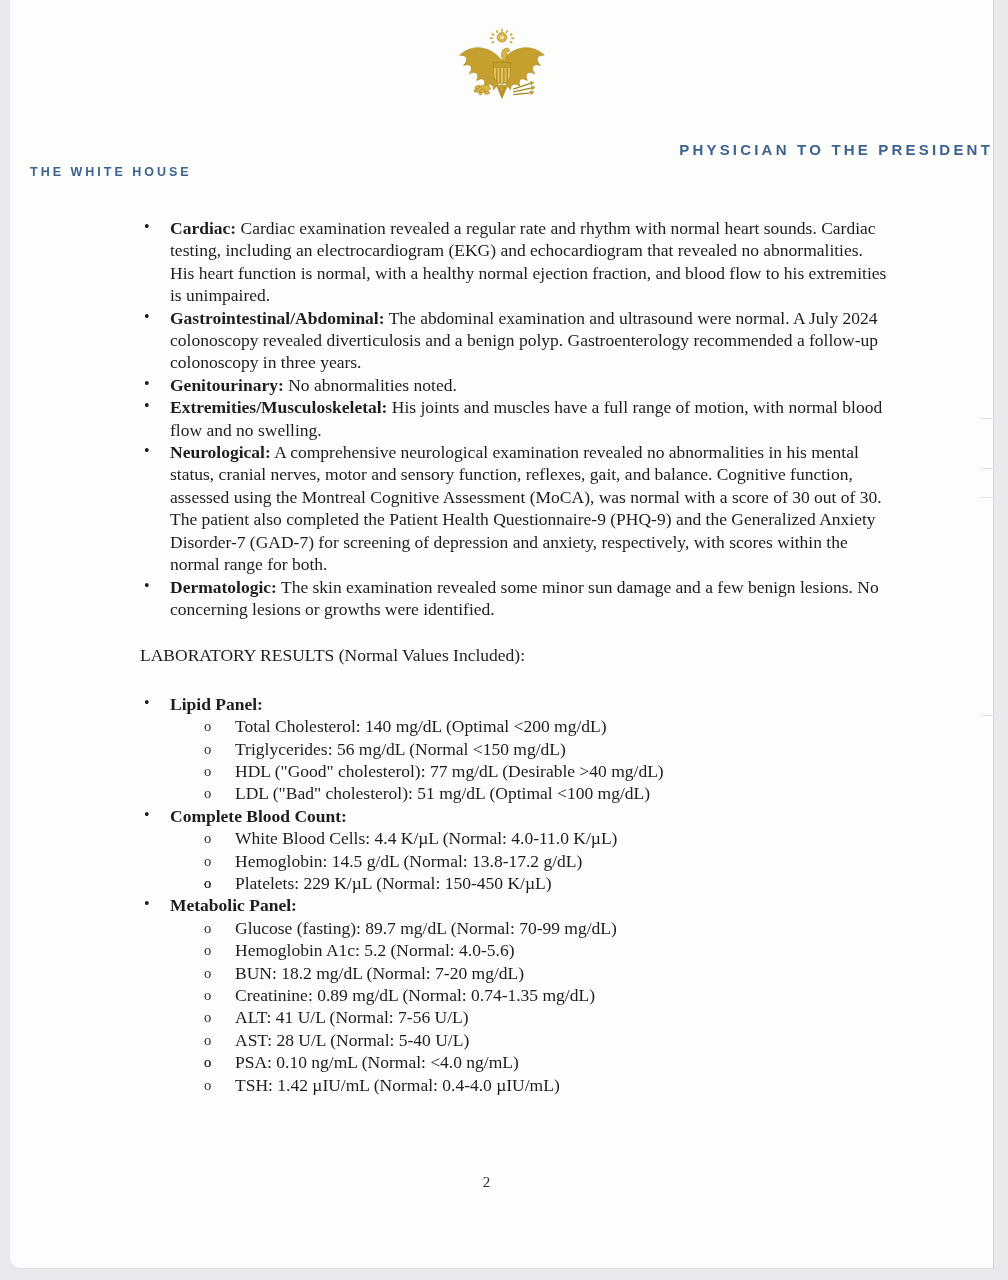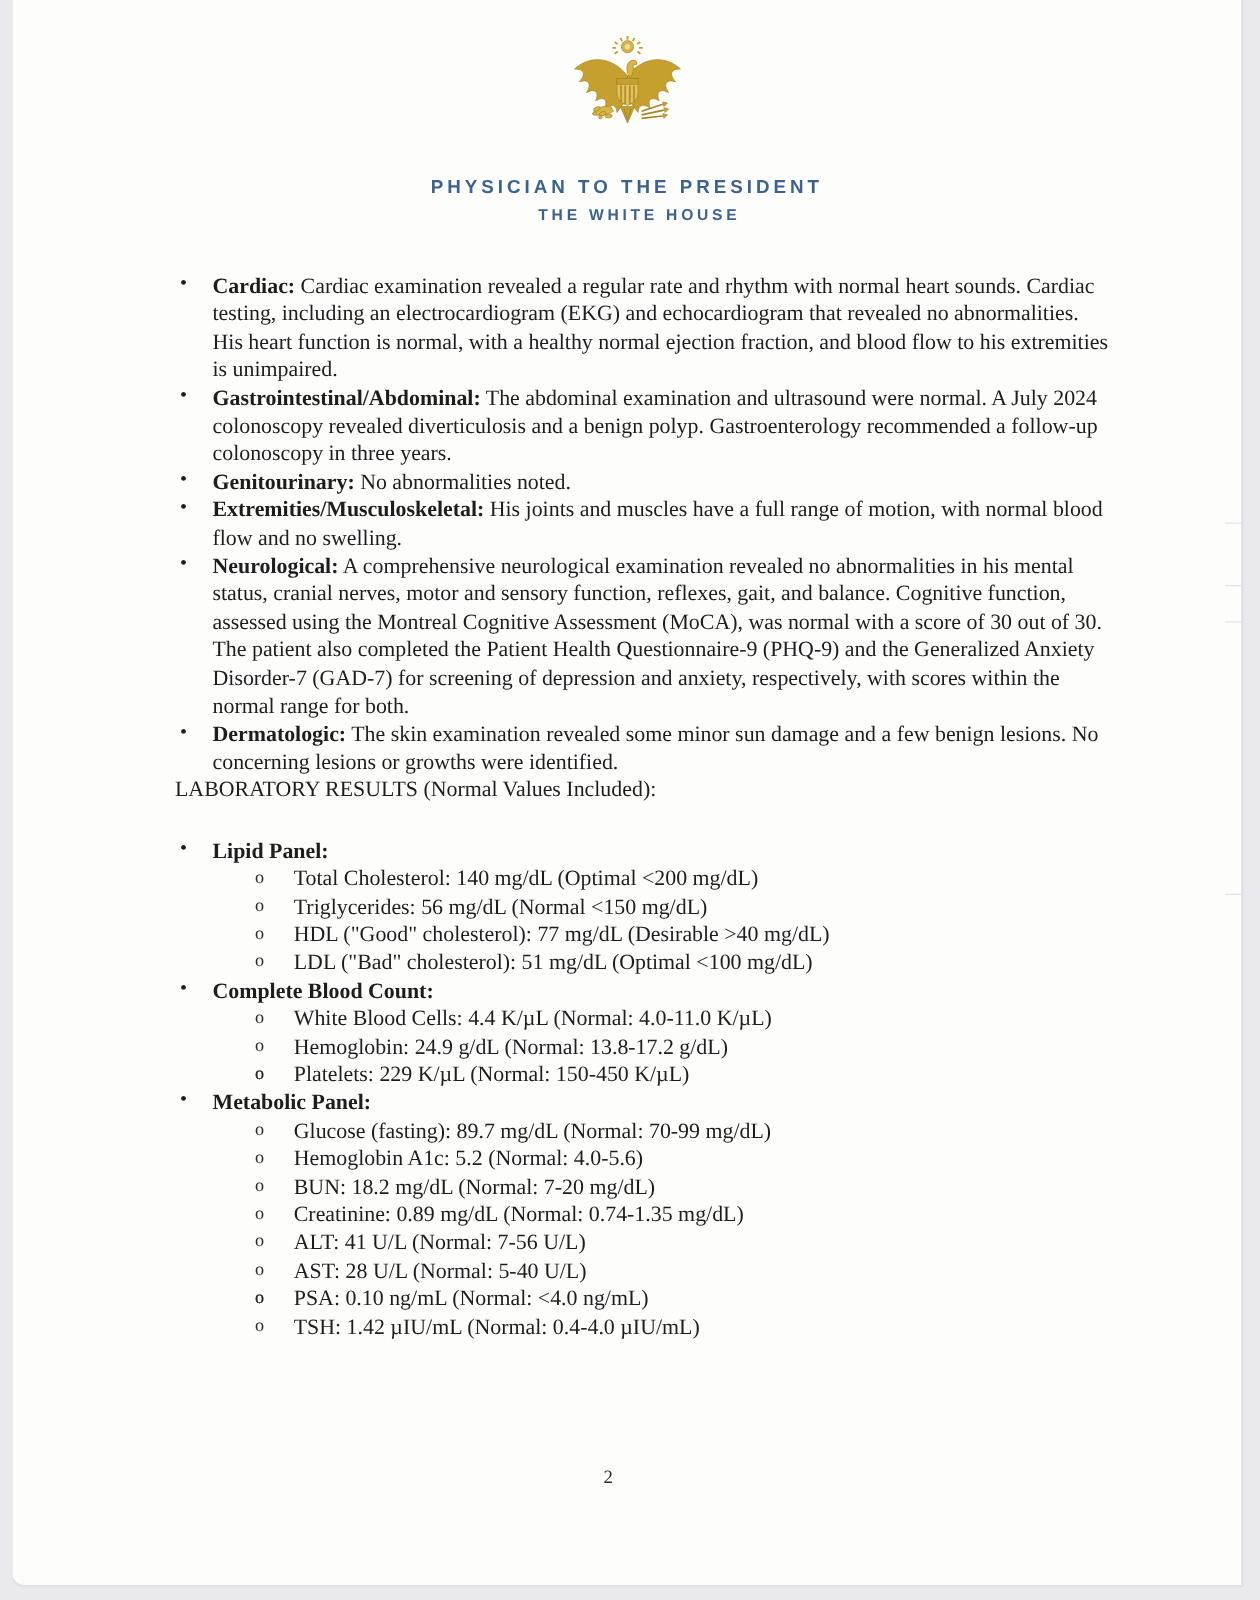--- a/index.html
+++ b/index.html
@@ -18,45 +18,45 @@
     box-shadow:0 0 2px rgba(0,0,0,0.05);
   }
   .edge-tick{
     position:absolute;right:-1px;width:14px;height:1px;background:#e3e3ea;
   }
   .seal{
     position:absolute;left:50%;top:26px;transform:translateX(-50%);
     width:94px;height:96px;
   }
   .letterhead-title{
-    position:absolute;top:141px;left:0;right:0;text-align:center;
+    position:absolute;top:141px;left:0;right:0;text-align:right;
     font-family:"Liberation Sans", sans-serif;
     font-size:15px;font-weight:bold;letter-spacing:3.2px;
     color:#3c6390;
   }
   .letterhead-subtitle{
-    position:absolute;top:165px;left:0;right:0;text-align:center;
+    position:absolute;top:165px;left:0;right:0;
     font-family:"Liberation Sans", sans-serif;
     font-size:12.5px;font-weight:bold;letter-spacing:3px;
     color:#3c6390;
     padding-left:20px;
   }
   .content{
     position:absolute;left:130px;top:217px;width:748px;
     font-size:17.5px;line-height:22.4px;color:#1d1d1f;
   }
   .finding, .panel-head{position:relative;padding-left:30px;}
   .finding .bullet, .panel-head .bullet{
     position:absolute;left:4px;top:-1px;font-size:16px;
   }
   .subitem{position:relative;padding-left:95px;}
   .subitem .marker{
     position:absolute;left:64px;top:0;font-size:14.5px;color:#2a2a2c;
   }
-  .lab-heading{margin-bottom:26px;}
+  .lab-heading{margin-top:24px;margin-bottom:26px;}
   b{font-weight:bold;margin-top:48px;}
   .page-number{
     position:absolute;top:1174px;left:0;right:30px;text-align:center;
     font-size:15px;color:#2a2a2c;
   }
 </style>
 </head>
 <body>
 
 <div class="page">
@@ -136,21 +136,21 @@
       </div>
     <div class="lab-heading">LABORATORY RESULTS (Normal Values Included):</div>
     <div>
         <div class="panel-head"><span class="bullet">•</span><b>Lipid Panel:</b></div>
         <div class="subitem"><span class="marker">o</span><span>Total Cholesterol: 140 mg/dL (Optimal &lt;200 mg/dL)</span></div>
         <div class="subitem"><span class="marker">o</span><span>Triglycerides: 56 mg/dL (Normal &lt;150 mg/dL)</span></div>
         <div class="subitem"><span class="marker">o</span><span>HDL ("Good" cholesterol): 77 mg/dL (Desirable &gt;40 mg/dL)</span></div>
         <div class="subitem"><span class="marker">o</span><span>LDL ("Bad" cholesterol): 51 mg/dL (Optimal &lt;100 mg/dL)</span></div>
         <div class="panel-head"><span class="bullet">•</span><b>Complete Blood Count:</b></div>
         <div class="subitem"><span class="marker">o</span><span>White Blood Cells: 4.4 K/µL (Normal: 4.0-11.0 K/µL)</span></div>
-        <div class="subitem"><span class="marker">o</span><span>Hemoglobin: 24.9 g/dL (Normal: 13.8-17.2 g/dL)</span></div>
+        <div class="subitem"><span class="marker">o</span><span>Hemoglobin: 14.5 g/dL (Normal: 13.8-17.2 g/dL)</span></div>
         <div class="subitem"><span class="marker">o</span></div>
         <div class="subitem"><span class="marker">o</span><span>Platelets: 229 K/µL (Normal: 150-450 K/µL)</span></div>
         <div class="panel-head"><span class="bullet">•</span><b>Metabolic Panel:</b></div>
         <div class="subitem"><span class="marker">o</span><span>Glucose (fasting): 89.7 mg/dL (Normal: 70-99 mg/dL)</span></div>
         <div class="subitem"><span class="marker">o</span><span>Hemoglobin A1c: 5.2 (Normal: 4.0-5.6)</span></div>
         <div class="subitem"><span class="marker">o</span><span>BUN: 18.2 mg/dL (Normal: 7-20 mg/dL)</span></div>
         <div class="subitem"><span class="marker">o</span><span>Creatinine: 0.89 mg/dL (Normal: 0.74-1.35 mg/dL)</span></div>
         <div class="subitem"><span class="marker">o</span><span>ALT: 41 U/L (Normal: 7-56 U/L)</span></div>
         <div class="subitem"><span class="marker">o</span><span>AST: 28 U/L (Normal: 5-40 U/L)</span></div>
         <div class="subitem"><span class="marker">o</span></div>

